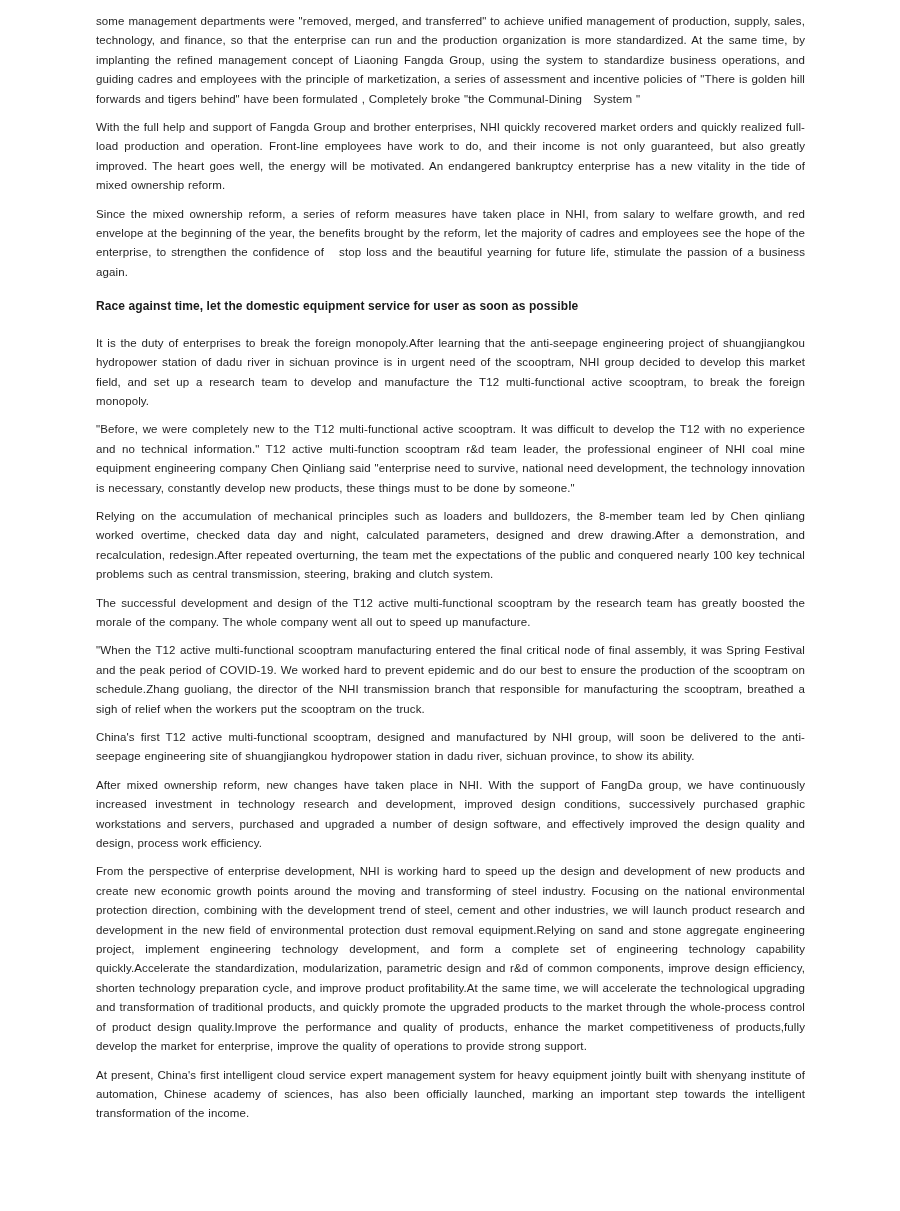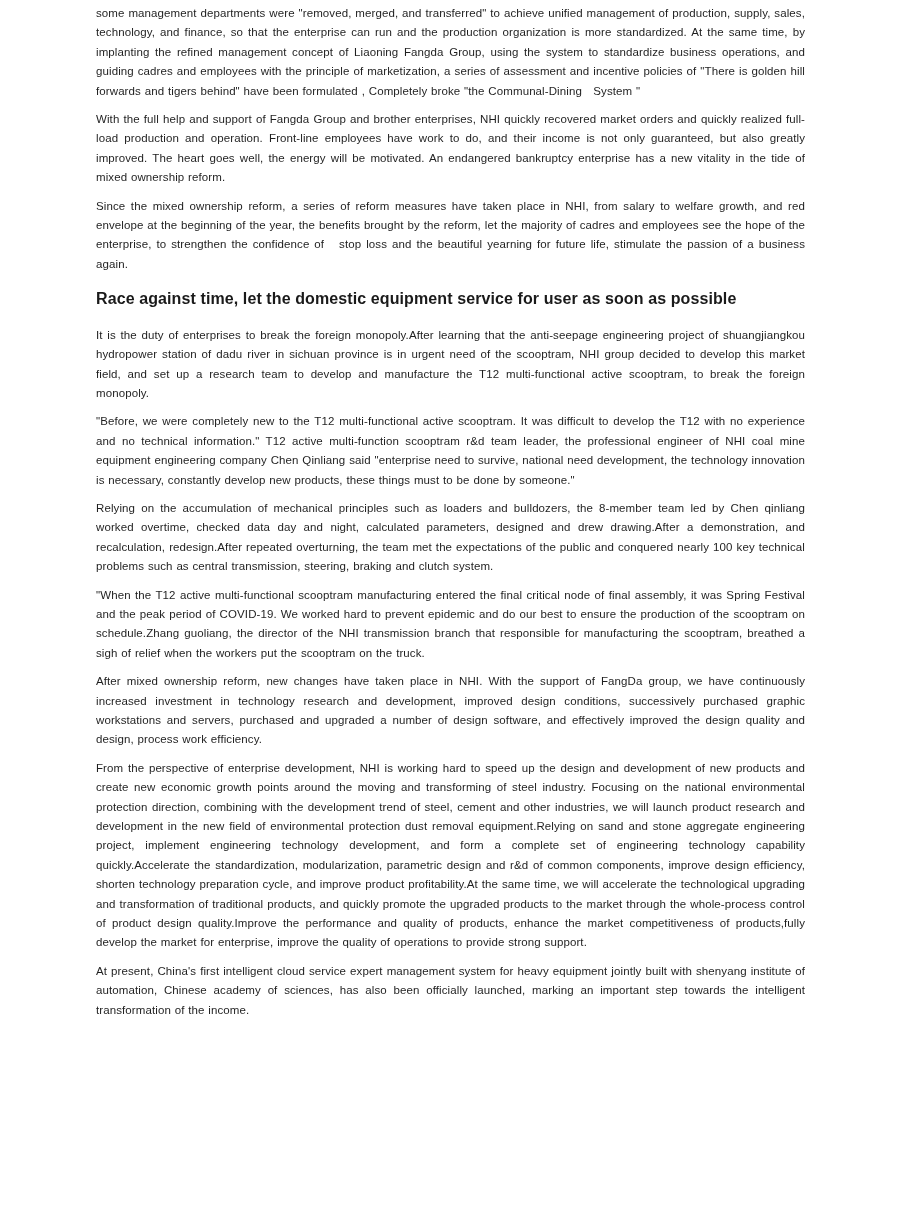--- a/index.html
+++ b/index.html
@@ -15,47 +15,49 @@
     overflow: hidden;
   }
   .page {
     box-sizing: border-box;
     width: 900px;
     min-height: 1211px;
     padding: 4px 95px 40px 96px;
     background: #ffffff;
   }
   .body-para {
-    margin: 0 0 9px 0;
+    margin: 8px 0 9px 0;
     font-size: 11.5px;
     line-height: 19.4px;
     text-align: justify;
     text-justify: inter-word;
     letter-spacing: 0.1px;
     word-spacing: 0.5px;
     color: #1f1f1f;
   }
   .section-heading {
     margin: 15px 0 17px 0;
-    font-size: 16px;
+    font-size: 12px;
     line-height: 19.4px;
     font-weight: bold;
     letter-spacing: 0.1px;
     text-align: left;
     color: #1a1a1a;
   }
 </style>
 </head>
 <body>
 
 <div class="page">
   <p class="body-para">some management departments were "removed, merged, and transferred" to achieve unified management of production, supply, sales, technology, and finance, so that the enterprise can run and the production organization is more standardized. At the same time, by implanting the refined management concept of Liaoning Fangda Group, using the system to standardize business operations, and guiding cadres and employees with the principle of marketization, a series of assessment and incentive policies of "There is golden hill forwards and tigers behind" have been formulated , Completely broke "the Communal-Dining&nbsp;&nbsp; System "</p>
   <p class="body-para">With the full help and support of Fangda Group and brother enterprises, NHI quickly recovered market orders and quickly realized full-load production and operation. Front-line employees have work to do, and their income is not only guaranteed, but also greatly improved. The heart goes well, the energy will be motivated. An endangered bankruptcy enterprise has a new vitality in the tide of mixed ownership reform.</p>
   <p class="body-para">Since the mixed ownership reform, a series of reform measures have taken place in NHI, from salary to welfare growth, and red envelope at the beginning of the year, the benefits brought by the reform, let the majority of cadres and employees see the hope of the enterprise, to strengthen the confidence of&nbsp;&nbsp; stop loss and the beautiful yearning for future life, stimulate the passion of a business again.</p>
   <h2 class="section-heading">Race against time, let the domestic equipment service for user as soon as possible</h2>
   <p class="body-para">It is the duty of enterprises to break the foreign monopoly.After learning that the anti-seepage engineering project of shuangjiangkou hydropower station of dadu river in sichuan province is in urgent need of the scooptram, NHI group decided to develop this market field, and set up a research team to develop and manufacture the T12 multi-functional active scooptram, to break the foreign monopoly.</p>
   <p class="body-para">"Before, we were completely new to the T12 multi-functional active scooptram. It was difficult to develop the T12 with no experience and no technical information." T12 active multi-function scooptram r&amp;d team leader, the professional engineer of NHI coal mine equipment engineering company Chen Qinliang said "enterprise need to survive, national need development, the technology innovation is necessary, constantly develop new products, these things must to be done by someone."</p>
   <p class="body-para">Relying on the accumulation of mechanical principles such as loaders and bulldozers, the 8-member team led by Chen qinliang worked overtime, checked data day and night, calculated parameters, designed and drew drawing.After a demonstration, and recalculation, redesign.After repeated overturning, the team met the expectations of the public and conquered nearly 100 key technical problems such as central transmission, steering, braking and clutch system.</p>
+  <p class="body-para">The successful development and design of the T12 active multi-functional scooptram by the research team has greatly boosted the morale of the company. The whole company went all out to speed up manufacture.</p>
   <p class="body-para">"When the T12 active multi-functional scooptram manufacturing entered the final critical node of final assembly, it was Spring Festival and the peak period of COVID-19. We worked hard to prevent epidemic and do our best to ensure the production of the scooptram on schedule.Zhang guoliang, the director of the NHI transmission branch that responsible for manufacturing the scooptram, breathed a sigh of relief when the workers put the scooptram on the truck.</p>
+  <p class="body-para">China's first T12 active multi-functional scooptram, designed and manufactured by NHI group, will soon be delivered to the anti-seepage engineering site of shuangjiangkou hydropower station in dadu river, sichuan province, to show its ability.</p>
   <p class="body-para">After mixed ownership reform, new changes have taken place in NHI. With the support of FangDa group, we have continuously increased investment in technology research and development, improved design conditions, successively purchased graphic workstations and servers, purchased and upgraded a number of design software, and effectively improved the design quality and design, process work efficiency.</p>
   <p class="body-para">From the perspective of enterprise development, NHI is working hard to speed up the design and development of new products and create new economic growth points around the moving and transforming of steel industry. Focusing on the national environmental protection direction, combining with the development trend of steel, cement and other industries, we will launch product research and development in the new field of environmental protection dust removal equipment.Relying on sand and stone aggregate engineering project, implement engineering technology development, and form a complete set of engineering technology capability quickly.Accelerate the standardization, modularization, parametric design and r&amp;d of common components, improve design efficiency, shorten technology preparation cycle, and improve product profitability.At the same time, we will accelerate the technological upgrading and transformation of traditional products, and quickly promote the upgraded products to the market through the whole-process control of product design quality.Improve the performance and quality of products, enhance the market competitiveness of products,fully develop the market for enterprise, improve the quality of operations to provide strong support.</p>
   <p class="body-para">At present, China's first intelligent cloud service expert management system for heavy equipment jointly built with shenyang institute of automation, Chinese academy of sciences, has also been officially launched, marking an important step towards the intelligent transformation of the income.</p>
 </div>
 
 </body></html>

